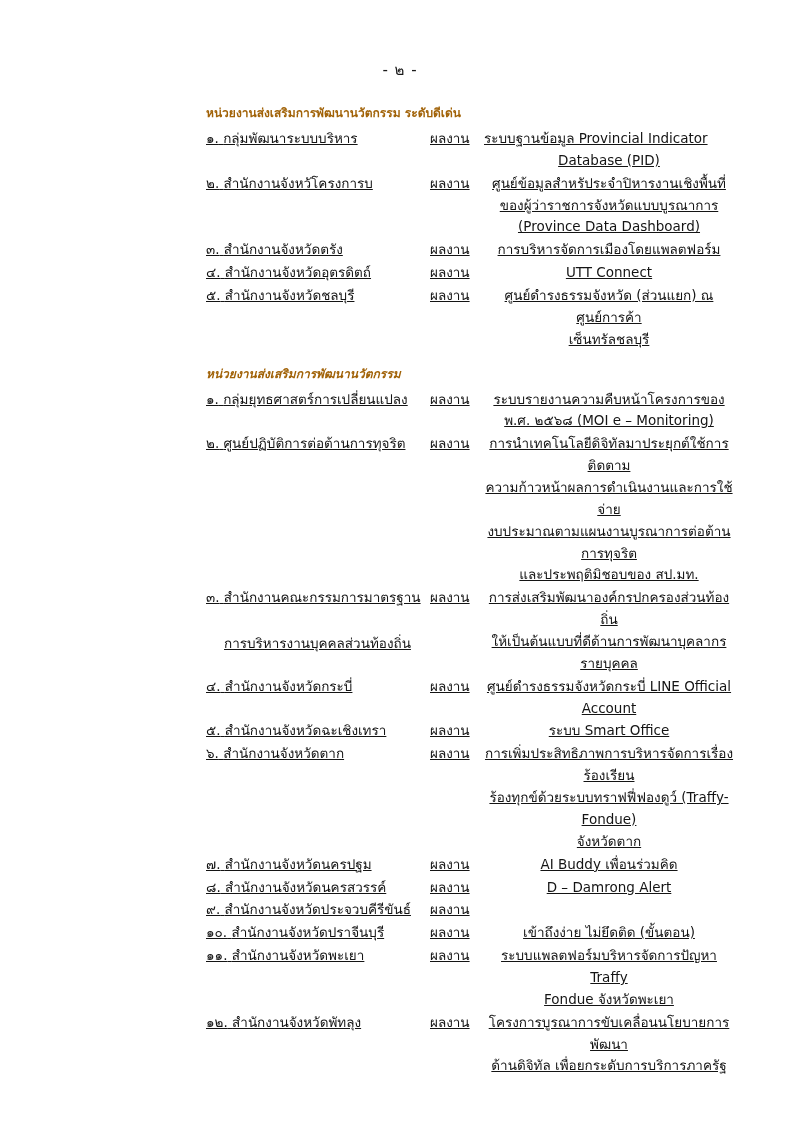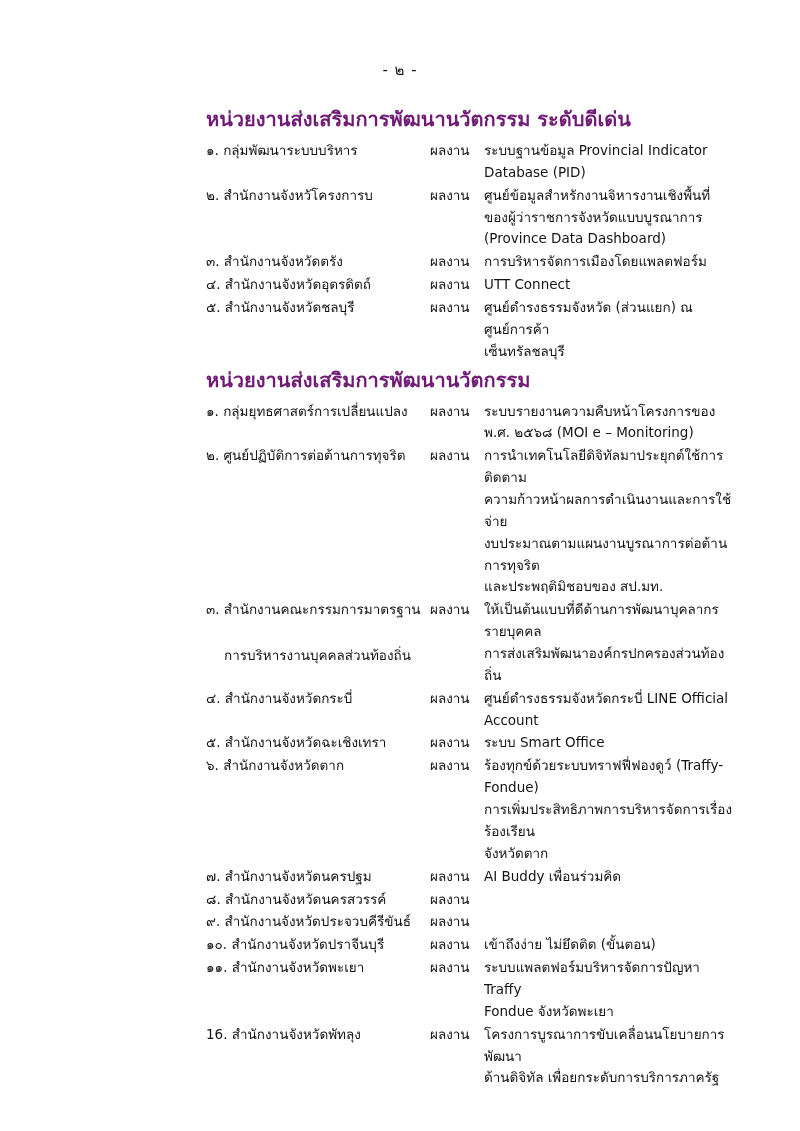--- a/index.html
+++ b/index.html
@@ -23,54 +23,57 @@
     letter-spacing: 1px;
     color: #1a1a1a;
   }
   .content {
     margin-left: 206px;
     margin-right: 66px;
     margin-top: 22px;
   }
   .section-heading {
     font-weight: bold;
-    font-size: 20px;
+    font-size: 12px;
     margin-bottom: 6px;
     margin-top: 0;
     line-height: 1.5;
-    color: #701a75;
+    color: #a16207;
   }
   .section-heading.second {
-    margin-top: 2px;
+    margin-top: 14px;
+    font-style: italic;
   }
   .row {
     display: flex;
     align-items: flex-start;
     font-size: 13.5px;
     line-height: 1.62;
     margin-bottom: 1px;
     color: #141414;
+    text-decoration: underline;
   }
   .col-org {
     width: 224px;
     flex: 0 0 224px;
     padding-right: 6px;
     box-sizing: border-box;
   }
   .col-label {
     width: 54px;
     flex: 0 0 54px;
     box-sizing: border-box;
   }
   .col-work {
     flex: 1 1 auto;
     box-sizing: border-box;
   }
   .work-line {
     display: block;
+    text-align: center;
   }
   .work-line.justify {
     text-align: justify;
     text-justify: inter-character;
   }
   .org-cont {
     display: block;
     padding-left: 18px;
     margin-top: 24px;
   }
@@ -100,21 +103,21 @@
         </div>
       </div>
 
       <div class="row">
         <div class="col-org">
           <span>๒.</span>
           <span>สำนักงานจังหวัโครงการบ</span>
         </div>
         <div class="col-label">ผลงาน</div>
         <div class="col-work">
-          <span class="work-line">ศูนย์ข้อมูลสำหรักงานจิหารงานเชิงพื้นที่</span>
+          <span class="work-line">ศูนย์ข้อมูลสำหรัประจำปิหารงานเชิงพื้นที่</span>
           <span class="work-line">ของผู้ว่าราชการจังหวัดแบบบูรณาการ</span>
           <span class="work-line">(Province Data Dashboard)</span>
         </div>
       </div>
 
       <div class="row">
         <div class="col-org">
           <span>๓.</span>
           <span>สำนักงานจังหวัดตรัง</span>
         </div>
@@ -180,22 +183,22 @@
       </div>
 
       <div class="row">
         <div class="col-org">
           <span>๓.</span>
           <span>สำนักงานคณะกรรมการมาตรฐาน</span>
           <span class="org-cont">การบริหารงานบุคคลส่วนท้องถิ่น</span>
         </div>
         <div class="col-label">ผลงาน</div>
         <div class="col-work">
+          <span class="work-line">การส่งเสริมพัฒนาองค์กรปกครองส่วนท้องถิ่น</span>
           <span class="work-line">ให้เป็นต้นแบบที่ดีด้านการพัฒนาบุคลากรรายบุคคล</span>
-          <span class="work-line">การส่งเสริมพัฒนาองค์กรปกครองส่วนท้องถิ่น</span>
         </div>
       </div>
 
       <div class="row">
         <div class="col-org">
           <span>๔.</span>
           <span>สำนักงานจังหวัดกระบี่</span>
         </div>
         <div class="col-label">ผลงาน</div>
         <div class="col-work">
@@ -214,22 +217,22 @@
         </div>
       </div>
 
       <div class="row">
         <div class="col-org">
           <span>๖.</span>
           <span>สำนักงานจังหวัดตาก</span>
         </div>
         <div class="col-label">ผลงาน</div>
         <div class="col-work">
+          <span class="work-line">การเพิ่มประสิทธิภาพการบริหารจัดการเรื่องร้องเรียน</span>
           <span class="work-line">ร้องทุกข์ด้วยระบบทราฟฟี่ฟองดูว์ (Traffy-Fondue)</span>
-          <span class="work-line">การเพิ่มประสิทธิภาพการบริหารจัดการเรื่องร้องเรียน</span>
           <span class="work-line">จังหวัดตาก</span>
         </div>
       </div>
 
       <div class="row">
         <div class="col-org">
           <span>๗.</span>
           <span>สำนักงานจังหวัดนครปฐม</span>
         </div>
         <div class="col-label">ผลงาน</div>
@@ -237,20 +240,23 @@
           <span class="work-line">AI Buddy เพื่อนร่วมคิด</span>
         </div>
       </div>
 
       <div class="row">
         <div class="col-org">
           <span>๘.</span>
           <span>สำนักงานจังหวัดนครสวรรค์</span>
         </div>
         <div class="col-label">ผลงาน</div>
+        <div class="col-work">
+          <span class="work-line">D – Damrong Alert</span>
+        </div>
       </div>
 
       <div class="row">
         <div class="col-org">
           <span>๙.</span>
           <span>สำนักงานจังหวัดประจวบคีรีขันธ์</span>
         </div>
         <div class="col-label">ผลงาน</div>
       </div>
 
@@ -272,21 +278,21 @@
         </div>
         <div class="col-label">ผลงาน</div>
         <div class="col-work">
           <span class="work-line">ระบบแพลตฟอร์มบริหารจัดการปัญหา Traffy</span>
           <span class="work-line">Fondue จังหวัดพะเยา</span>
         </div>
       </div>
 
       <div class="row">
         <div class="col-org">
-          <span>16.</span>
+          <span>๑๒.</span>
           <span>สำนักงานจังหวัดพัทลุง</span>
         </div>
         <div class="col-label">ผลงาน</div>
         <div class="col-work">
           <span class="work-line">โครงการบูรณาการขับเคลื่อนนโยบายการพัฒนา</span>
           <span class="work-line">ด้านดิจิทัล เพื่อยกระดับการบริการภาครัฐ</span>
 
         </div>
       </div>
 

